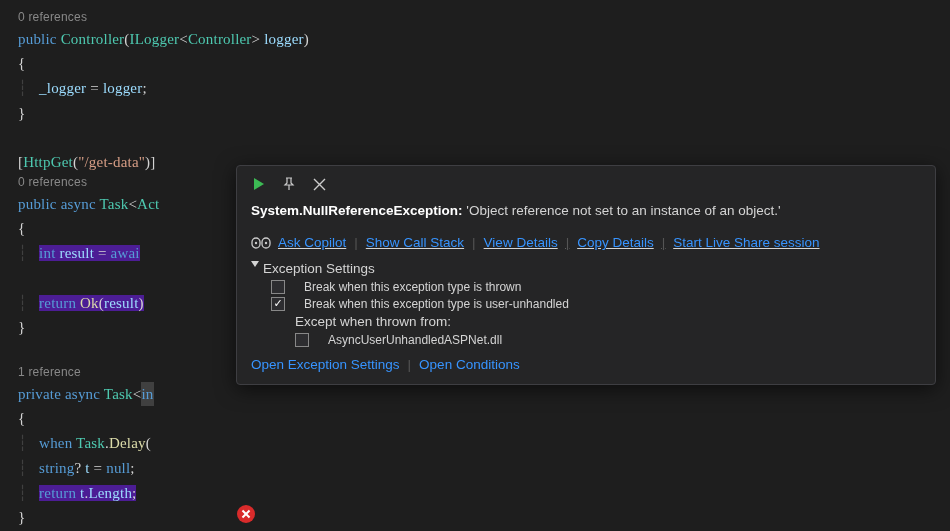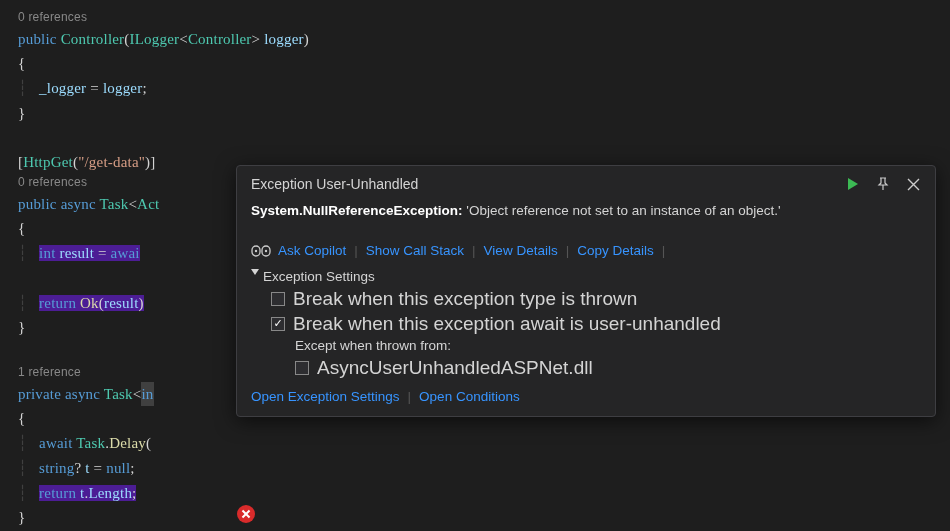--- a/index.html
+++ b/index.html
@@ -57,29 +57,30 @@
     align-items: center;
     margin-bottom: 10px;
   }
   .popup-title {
     flex: 1;
     font-size: 14px;
   }
   .popup-icons { display: flex; gap: 14px; align-items: center; }
   .icon-btn { width: 16px; height: 16px; cursor: pointer; display: flex; align-items: center; justify-content: center; color: #ccc; }
 
-  .ex-msg { margin-bottom: 22px; font-size: 13.5px; line-height: 1.4; }
+  .ex-msg { margin-bottom: 14px; font-size: 13.5px; line-height: 1.4; }
   .ex-msg b { font-weight: 600; color: #fff; }
 
   .links-row {
     display: flex;
     align-items: center;
     flex-wrap: wrap;
     gap: 0;
     margin-bottom: 10px;
+    text-decoration: underline;
   }
   .link {
     color: #3794ff;
     cursor: pointer;
     font-size: 13.5px;
   }
   .sep { color: #555; margin: 0 8px; }
   .copilot-ico {
     display: inline-flex;
     margin-right: 7px;
@@ -98,21 +99,22 @@
     width: 0; height: 0;
     border-left: 4px solid transparent;
     border-right: 4px solid transparent;
     border-top: 6px solid #d4d4d4;
   }
   .chk-row {
     display: flex;
     align-items: center;
     margin-left: 20px;
     margin-bottom: 3px;
-    font-size: 19px;
+    font-size: 12px;
+    gap: 11px;
   }
   .chk {
     width: 14px; height: 14px;
     border: 1px solid #888;
     background: #2d2d30;
     margin-right: 8px;
     display: inline-flex;
     align-items: center;
     justify-content: center;
     font-size: 11px;
@@ -163,31 +165,30 @@
   <div class="line"><span class="kw">public</span> <span class="kw">async</span> <span class="type">Task</span>&lt;<span class="type">Act</span></div>
   <div class="line"><span class="brace">{</span></div>
   <div class="line"><span class="indent-line">┆</span>   <span class="hl"><span class="kw">int</span> <span class="param">result</span> = <span class="kw">awai</span></span></div>
   <div class="line">&nbsp;</div>
   <div class="line"><span class="indent-line">┆</span>   <span class="hl"><span class="kw">return</span> <span class="fn">Ok</span>(<span class="param">result</span>)</span></div>
   <div class="line"><span class="brace">}</span></div>
   <div class="line">&nbsp;</div>
   <div class="codelens">1 reference</div>
   <div class="line"><span class="kw">private</span> <span class="kw">async</span> <span class="type">Task</span>&lt;<span class="hl2"><span class="kw">in</span></span></div>
   <div class="line"><span class="brace">{</span></div>
-  <div class="line"><span class="indent-line">┆</span>   <span class="kw">await</span> <span class="type">Task</span>.<span class="fn">Delay</span>(</div>
+  <div class="line"><span class="indent-line">┆</span>   <span class="kw">when</span> <span class="type">Task</span>.<span class="fn">Delay</span>(</div>
   <div class="line"><span class="indent-line">┆</span>   <span class="kw">string</span>? <span class="param">t</span> = <span class="null">null</span>;</div>
   <div class="line"><span class="indent-line">┆</span>   <span class="hl"><span class="kw">return</span> <span class="param">t</span>.<span class="param">Length</span>;</span></div>
   <div class="line"><span class="brace">}</span></div>
 </div>
 
 <div class="err-glyph"></div>
 
 <div class="popup">
   <div class="popup-header">
-    <div class="popup-title">Exception User-Unhandled</div>
     <div class="popup-icons">
       <span class="icon-btn">
         <svg width="14" height="14" viewBox="0 0 14 14">
             <path d="M2 1 L12 7 L2 13 Z" fill="#3cba54"></path>
           </svg>
       </span>
       <span class="icon-btn">
         <svg width="14" height="14" viewBox="0 0 14 14" stroke="#ccc" stroke-width="1.2" fill="none">
             <path d="M4 1h6M5 1v5l-2 2h8l-2-2V1M7 8v5"></path>
           </svg>
@@ -214,34 +215,35 @@
         </svg>
     </span>
     <span class="link">Ask Copilot</span>
     <span class="sep">|</span>
     <span class="link">Show Call Stack</span>
     <span class="sep">|</span>
     <span class="link">View Details</span>
     <span class="sep">|</span>
     <span class="link">Copy Details</span>
     <span class="sep">|</span>
+    <span class="link">Start Live Share session</span>
   </div>
 
   <div class="settings-hdr">
     <span class="tri"></span>
     <span>Exception Settings</span>
   </div>
 
   <div class="chk-row">
     <span class="chk"></span>
     <span>Break when this exception type is thrown</span>
   </div>
   <div class="chk-row">
     <span class="chk checked"></span>
-    <span>Break when this exception await is user-unhandled</span>
+    <span>Break when this exception type is user-unhandled</span>
   </div>
   <div class="except-label">Except when thrown from:</div>
   <div class="except-row chk-row" style="margin-left:44px">
     <span class="chk"></span>
     <span>AsyncUserUnhandledASPNet.dll</span>
   </div>
 
   <div class="bottom-links">
     <span class="link">Open Exception Settings</span>
     <span class="sep">|</span>

